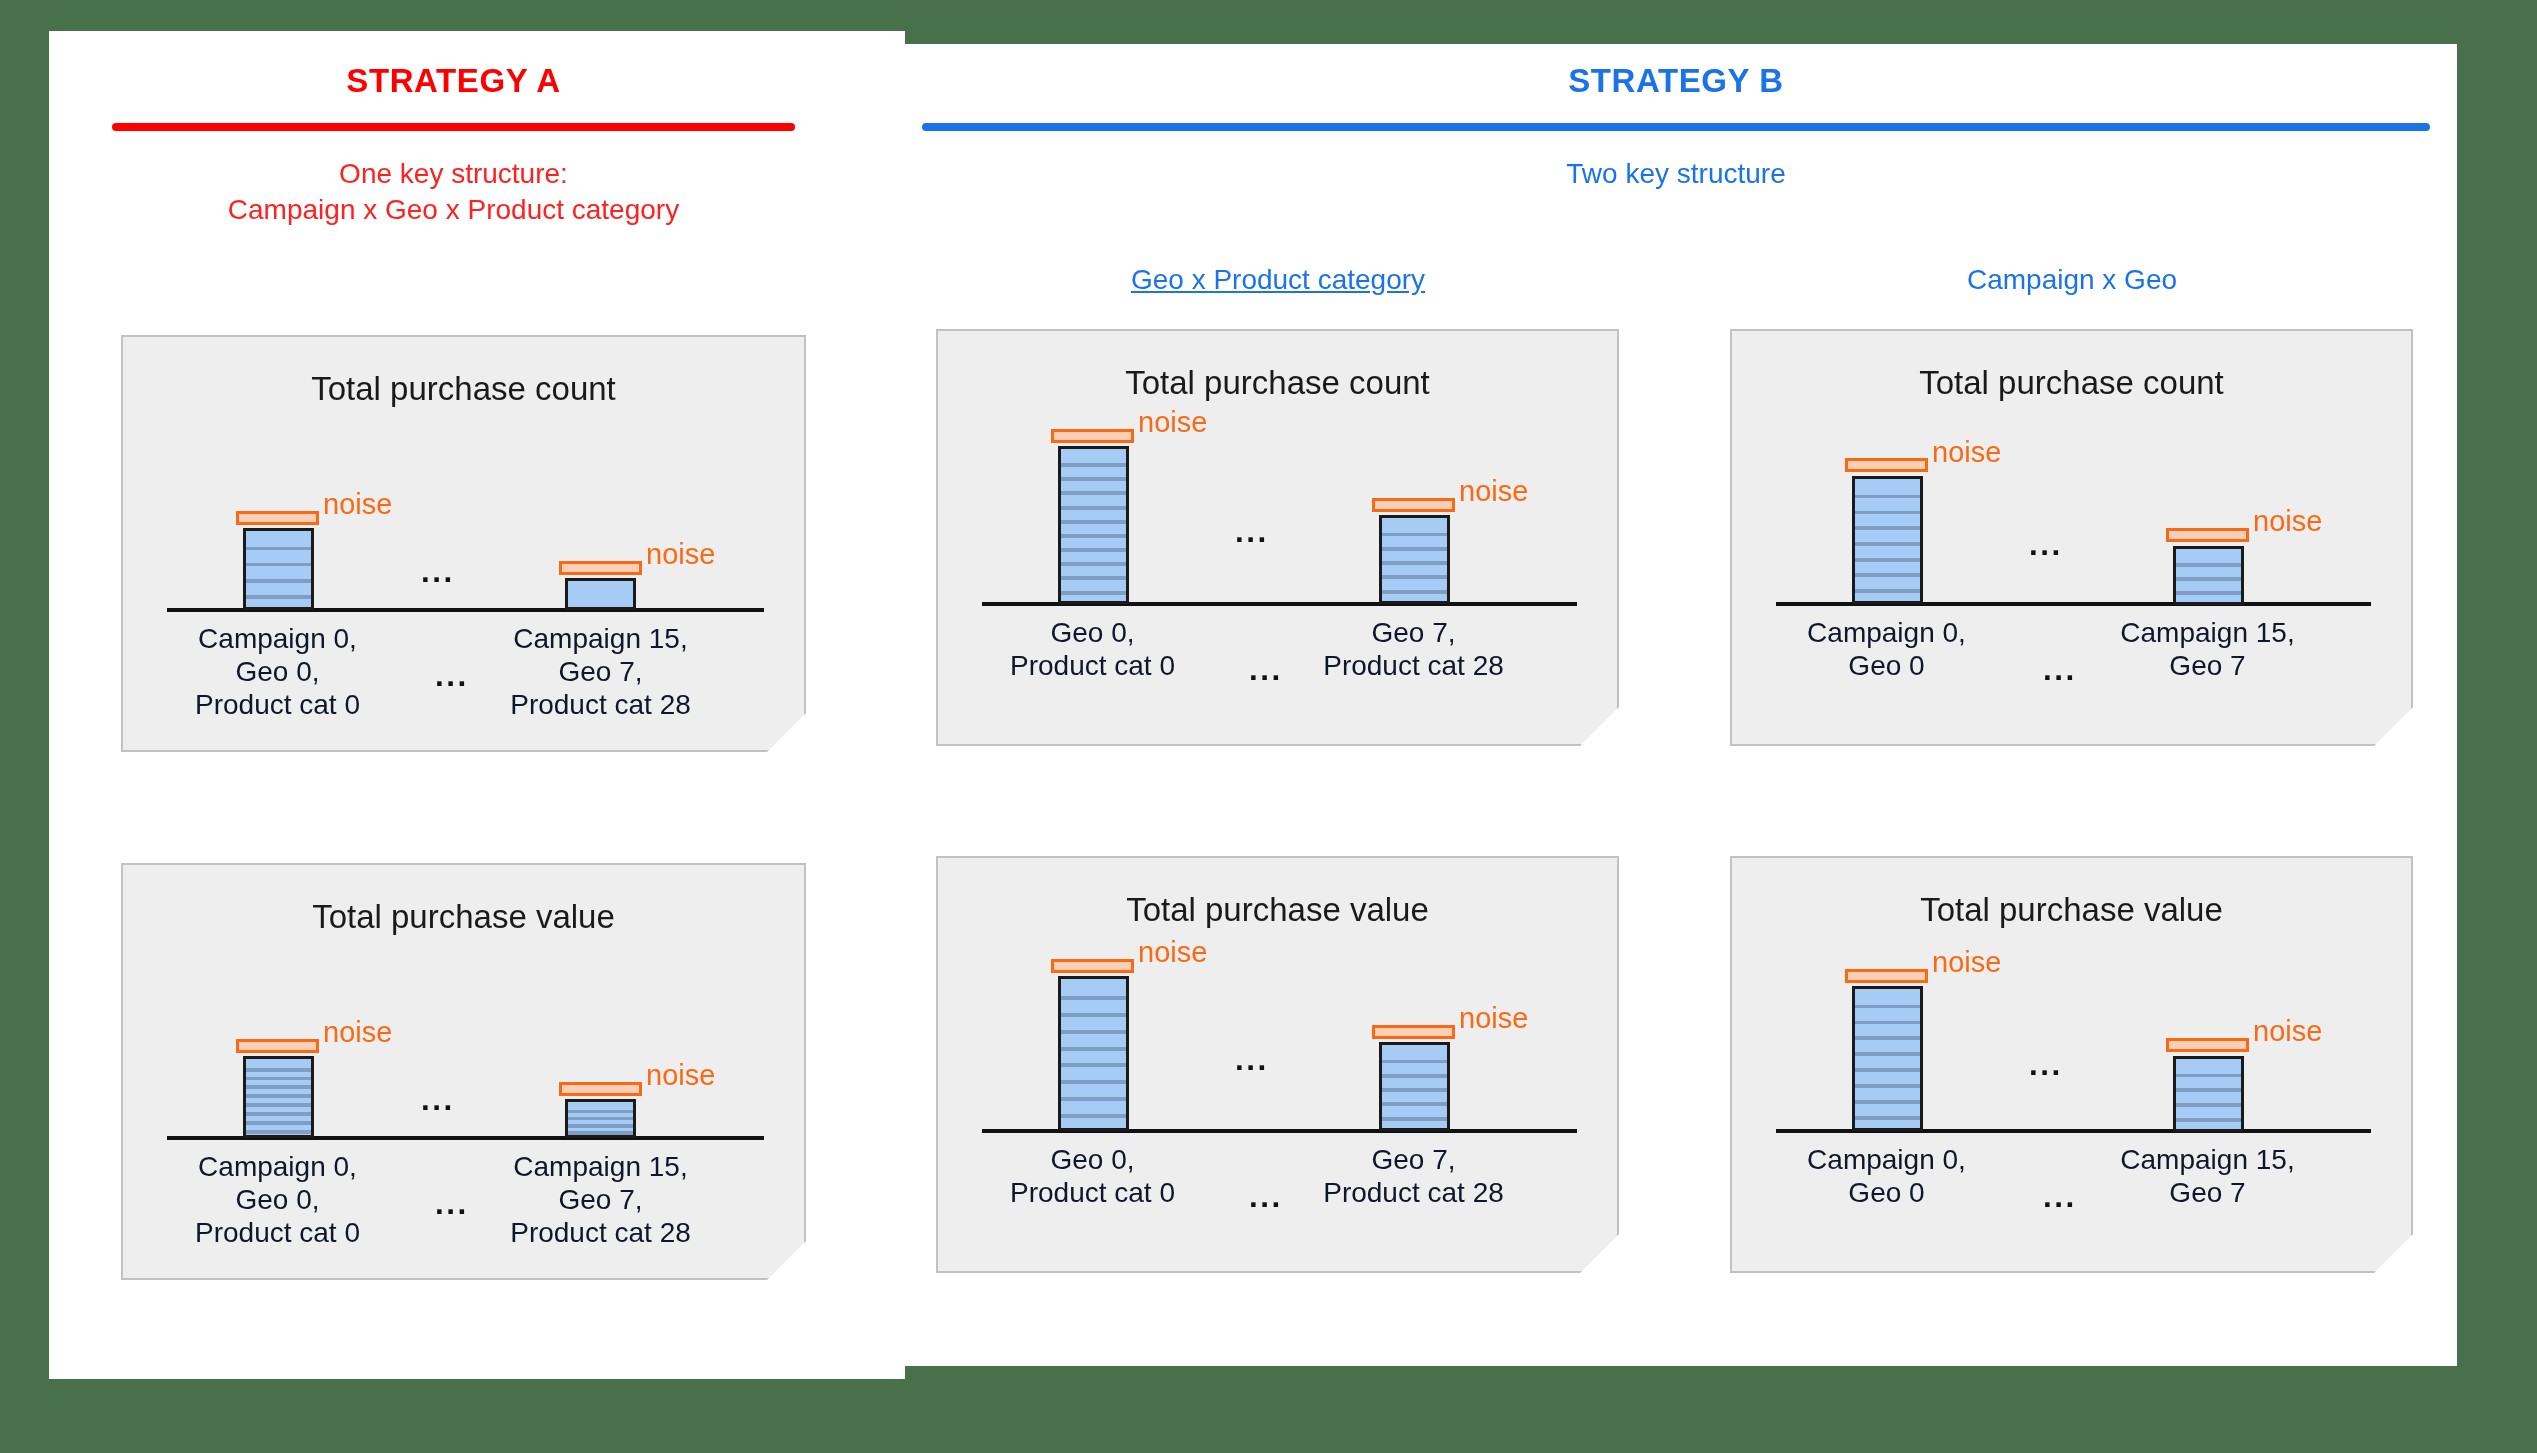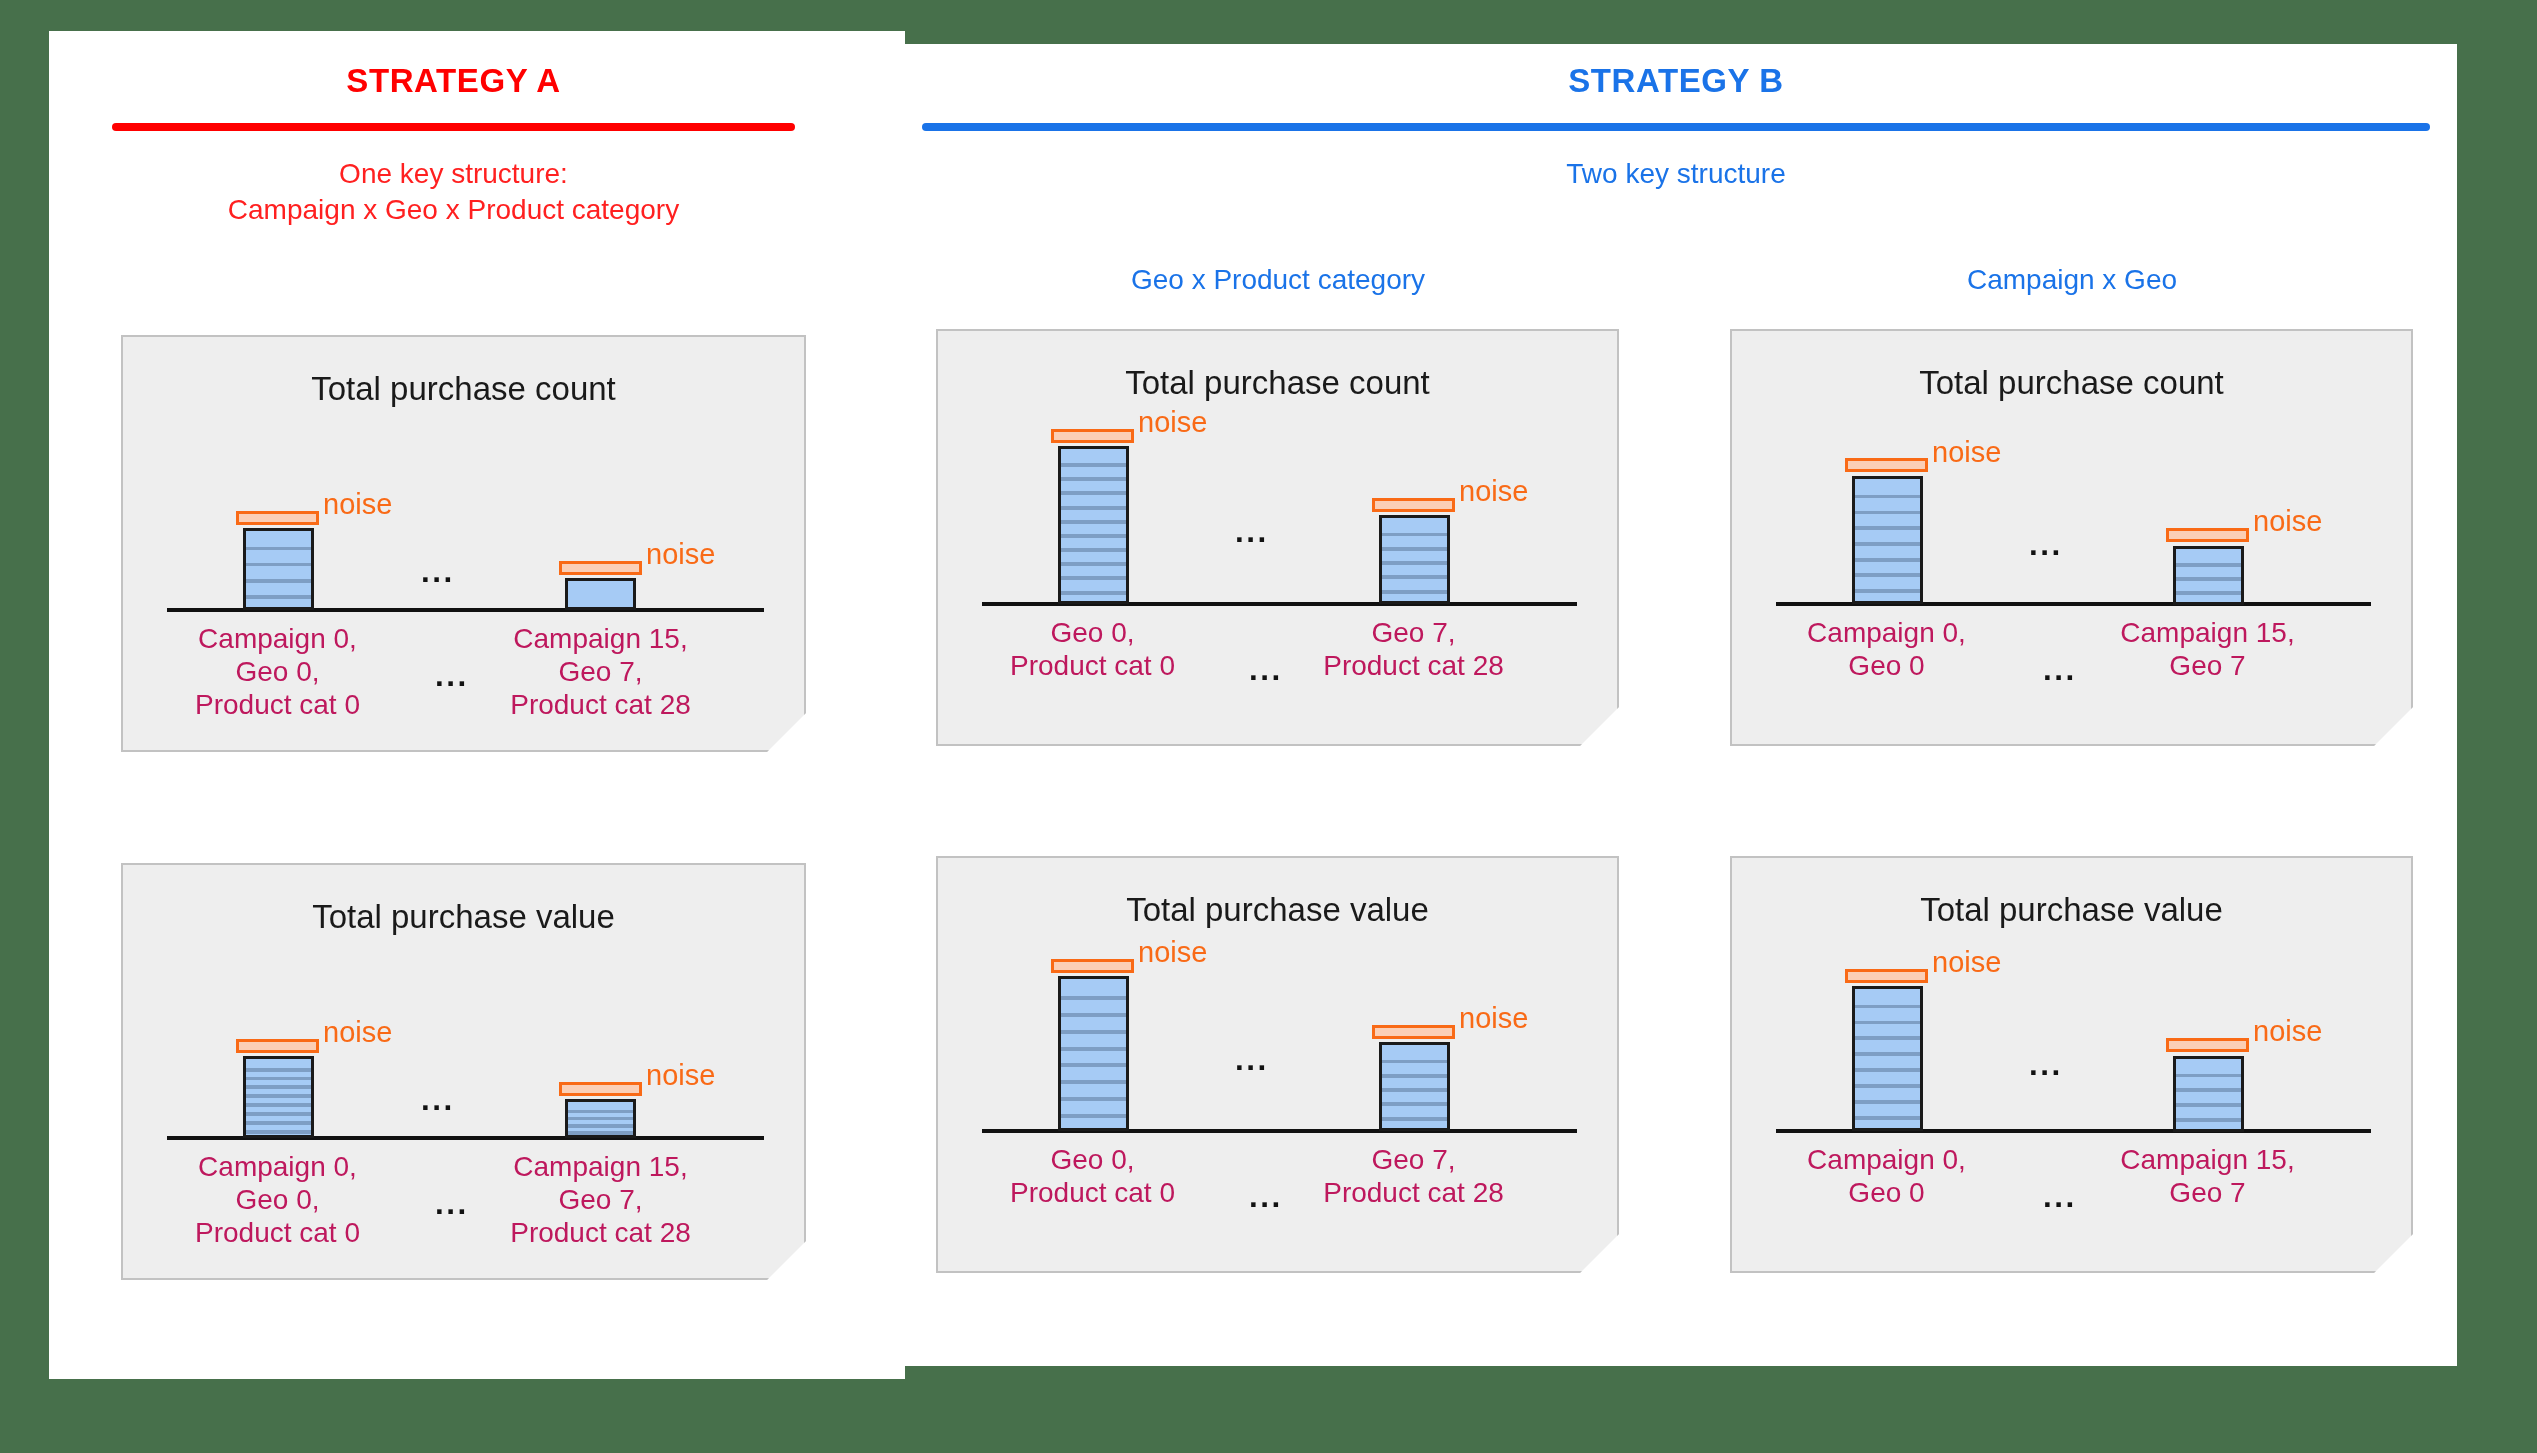--- a/index.html
+++ b/index.html
@@ -32,21 +32,21 @@
     position:absolute;text-align:center;white-space:pre-line;
     font-size:28px;line-height:1.28;
   }
   #sub-a{left:112px;top:156px;width:683px;color:#ff2020;}
   #sub-b{left:922px;top:156px;width:1508px;color:#1a73e8;}
 
   .struct-label{
     position:absolute;text-align:center;font-size:28px;color:#1a73e8;
     white-space:nowrap;
   }
-  #struct-b1{left:938px;top:264px;width:680px;}
+  #struct-b1{left:938px;top:264px;width:680px;text-decoration:underline;}
   #struct-b2{left:1732px;top:264px;width:680px;}
 
   
   .card{
     position:absolute;background:#eeeeee;
     border:2.5px solid #c2c2c2;
     box-sizing:border-box;
     clip-path:polygon(0 0, 100% 0, 100% calc(100% - 39px), calc(100% - 39px) 100%, 0 100%);
     box-shadow:3.8px 3.8px 0 -0.6px rgba(0,0,0,.10);
   }
@@ -79,21 +79,21 @@
     position:absolute;font-size:29px;color:#f96a16;white-space:nowrap;
   }
 
   .ellipsis-mid{
     position:absolute;font-size:31.5px;font-weight:bold;color:#111;
     letter-spacing:2.5px;white-space:nowrap;
   }
 
   .xlabel{
     position:absolute;text-align:center;font-size:28px;line-height:1.18;
-    color:#be185d;white-space:pre-line;
+    color:#0f172a;white-space:pre-line;
   }
   .ellipsis-lbl{
     position:absolute;font-size:31.5px;font-weight:bold;color:#111;
     letter-spacing:2.5px;white-space:nowrap;
   }
 </style>
 </head>
 <body>
 
 <div class="panel" id="panel-a"></div>

